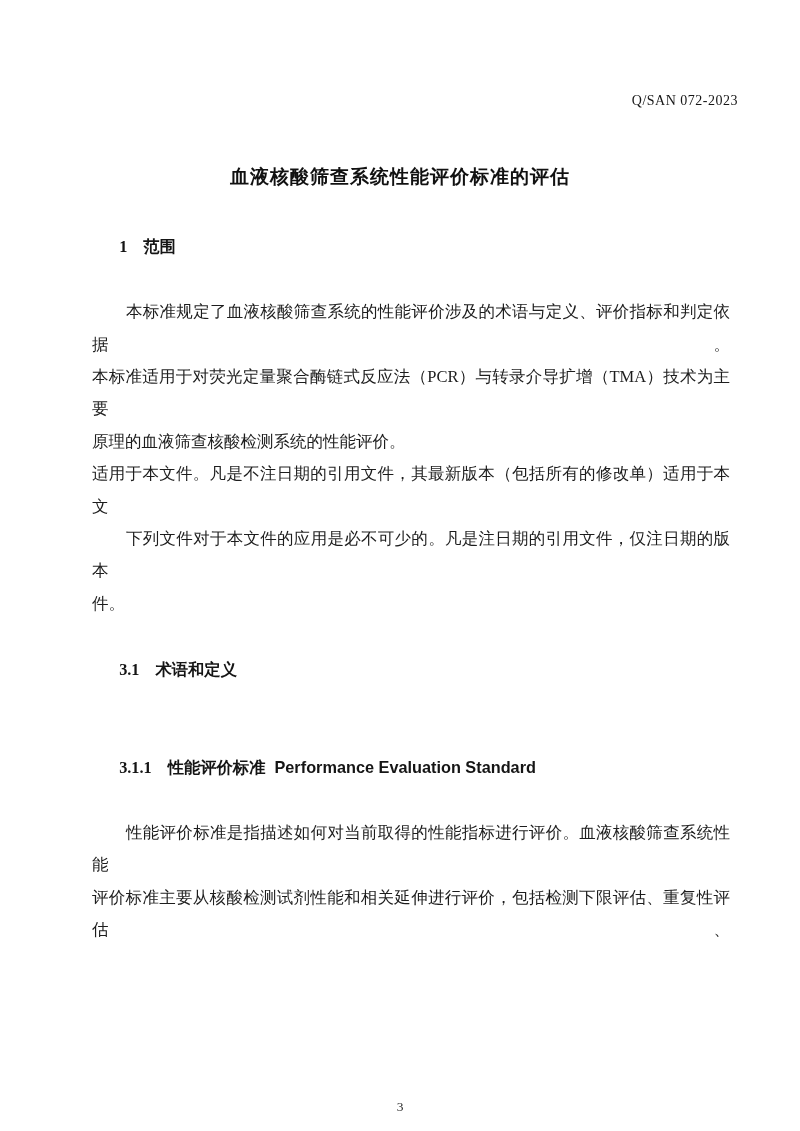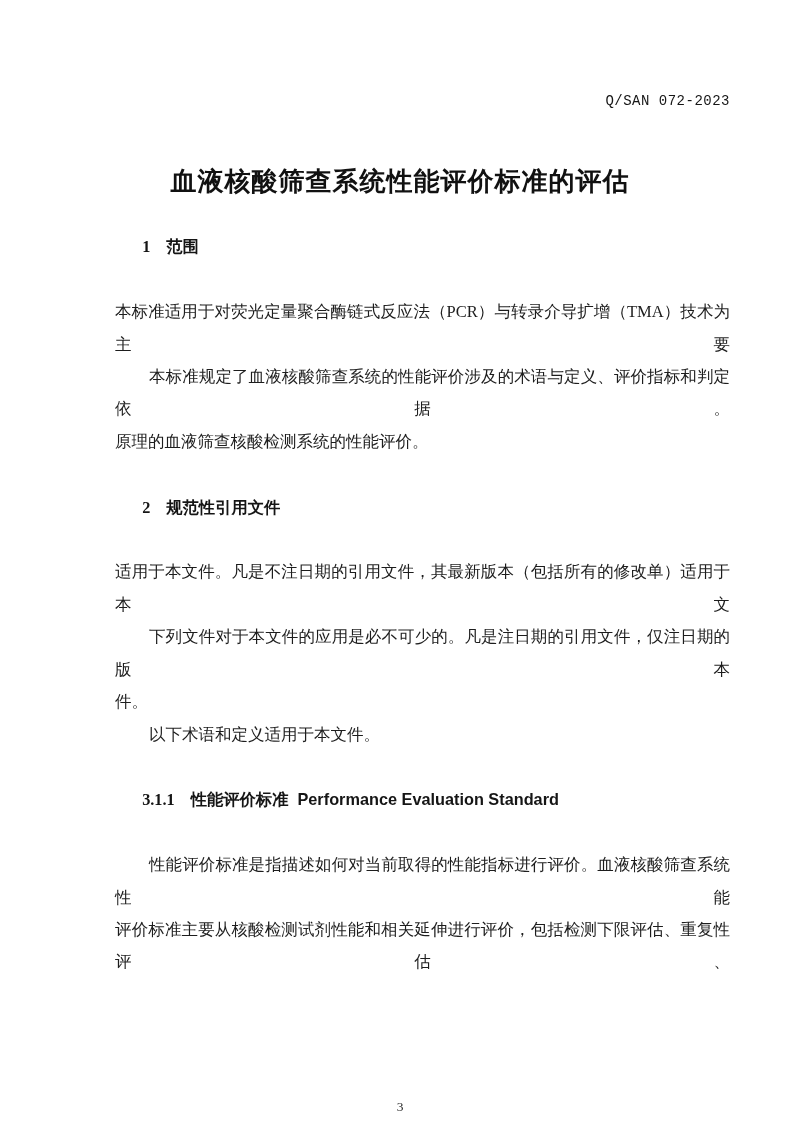--- a/index.html
+++ b/index.html
@@ -10,47 +10,46 @@
     color: #1d1d1d;
     overflow: hidden;
   }
   .page {
     position: relative;
     width: 800px; height: 1131px;
     background: #ffffff;
   }
   .doc-number {
     position: absolute;
-    top: 93px; right: 70px;
-    font-family: Liberation Mono, monospace;
+    top: 93px; right: 62px;
+    font-family: Liberation Serif, serif;
     font-size: 14px;
     letter-spacing: 0.5px;
     color: #161616;
   }
   .doc-title {
     position: absolute;
     top: 164px; left: 0; width: 100%;
     text-align: center;
     font-family: "Liberation Sans", "DejaVu Sans", sans-serif;
-    font-size: 26px;
+    font-size: 19px;
     font-weight: bold;
     letter-spacing: 1px;
     color: #111111;
   }
   .content {
     position: absolute;
     top: 198px; left: 92px; right: 70px;
   }
   .line {
     font-size: 16.5px;
     line-height: 32.4px;
     white-space: pre-wrap;
     text-align: left;
     color: #1d1d1d;
-    margin-left: 23px;
   }
   .line.full {
     text-align: justify;
     text-align-last: justify;
   }
   .line.indent { text-indent: 34px; }
   .heading {
     font-family: "Liberation Sans", "DejaVu Sans", sans-serif;
     font-weight: bold;
     font-size: 16.3px;
@@ -75,32 +74,31 @@
 
   <div class="doc-number">Q/SAN 072-2023</div>
 
   <div class="doc-title">血液核酸筛查系统性能评价标准的评估</div>
 
   <div class="content">
 
     <div class="line heading">
       <span class="h-num">1</span><span class="h-label">范围</span>
     </div>
+    <div class="line body indent full">本标准规定了血液核酸筛查系统的性能评价涉及的术语与定义、评价指标和判定依据。</div>
     <div class="line body full">本标准适用于对荧光定量聚合酶链式反应法（PCR）与转录介导扩增（TMA）技术为主要</div>
-    <div class="line body indent full">本标准规定了血液核酸筛查系统的性能评价涉及的术语与定义、评价指标和判定依据。</div>
     <div class="line body">原理的血液筛查核酸检测系统的性能评价。</div>
 
-    <div class="line heading">
-      <span class="h-num">2</span><span class="h-label">规范性引用文件</span>
-    </div>
     <div class="line body full">适用于本文件。凡是不注日期的引用文件，其最新版本（包括所有的修改单）适用于本文</div>
     <div class="line body indent full">下列文件对于本文件的应用是必不可少的。凡是注日期的引用文件，仅注日期的版本</div>
     <div class="line body">件。</div>
 
-    <div class="line body indent">以下术语和定义适用于本文件。</div>
+    <div class="line heading">
+      <span class="h-num">3.1</span><span class="h-label">术语和定义</span>
+    </div>
 
     <div class="line heading">
       <span class="h-num">3.1.1</span><span class="h-label">性能评价标准  Performance Evaluation Standard</span>
     </div>
     <div class="line body indent full">性能评价标准是指描述如何对当前取得的性能指标进行评价。血液核酸筛查系统性能</div>
     <div class="line body full">评价标准主要从核酸检测试剂性能和相关延伸进行评价，包括检测下限评估、重复性评估、</div>
 
   </div>
 
   <div class="page-number">3</div>

